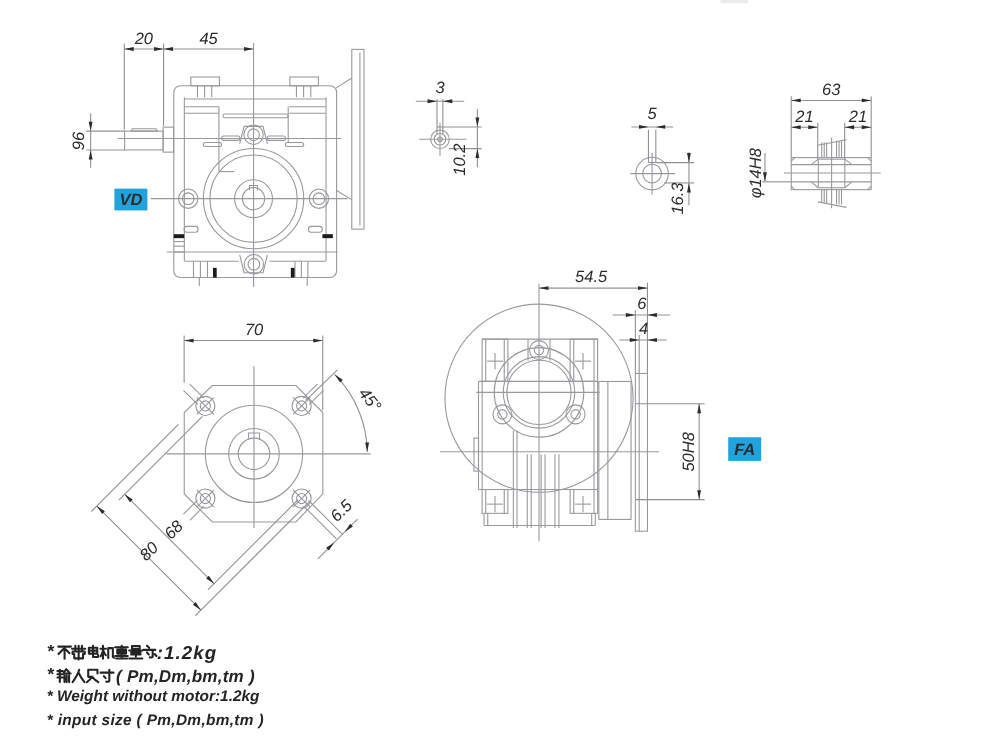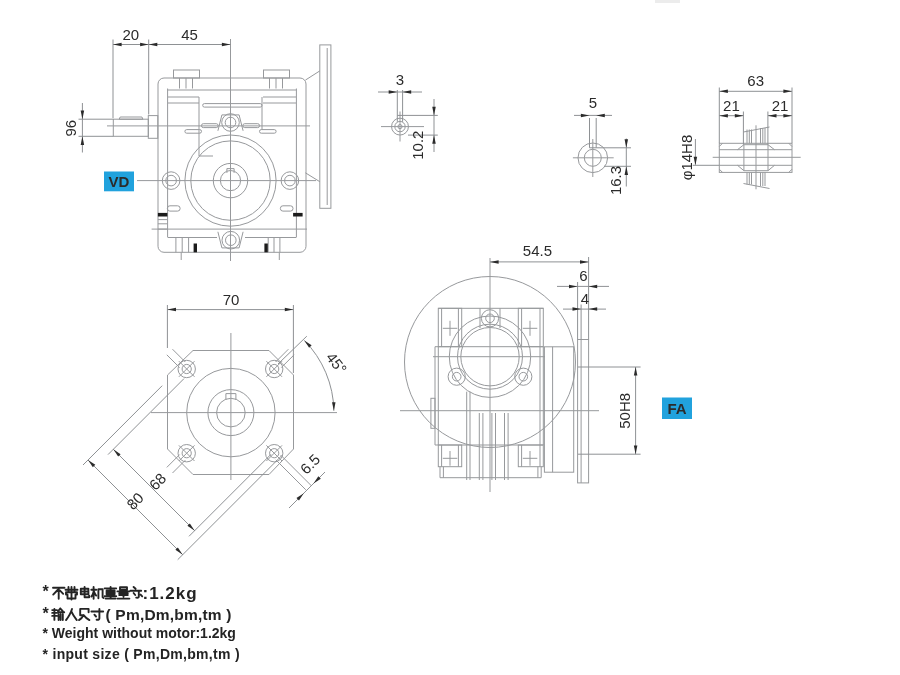--- a/index.html
+++ b/index.html
@@ -1,16 +1,16 @@
 <!DOCTYPE html>
 <html><head>
 <meta charset="utf-8">
 <style>
 html,body{margin:0;padding:0;background:#ffffff;}
-#page{width:900px;height:675px;position:relative;background:#ffffff;overflow:hidden;}
+#page{width:900px;height:675px;position:relative;background:#ffffff;overflow:hidden;font-style:italic;}
 svg{position:absolute;top:0;left:0;}
 .g{stroke:#97999c;stroke-width:1;fill:none;}
 .d{stroke:#8e9194;stroke-width:1;fill:none;}
 .ar{fill:#2b2b2b;stroke:none;}
 .bk{fill:#1c1c1c;stroke:none;}
 text{font-family:"Liberation Sans",sans-serif;fill:#2b2b2b;}
 .n{font-size:15px;}
 .cj{stroke:#242424;stroke-width:1.9;fill:none;stroke-linecap:round;}
 .bt{font-size:14px;font-weight:bold;fill:#242424;}
 </style>

